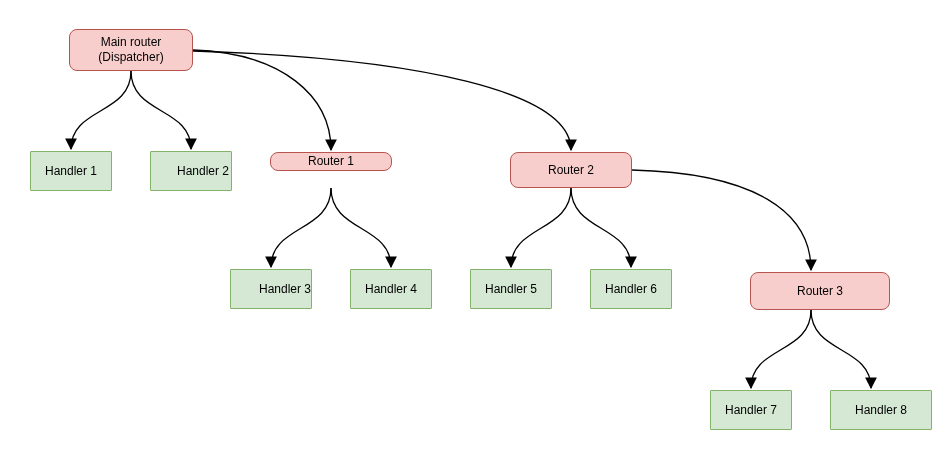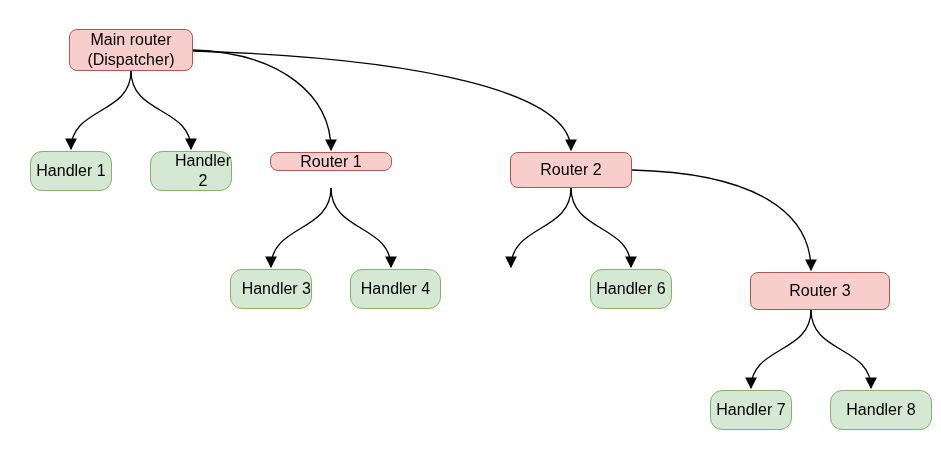--- a/index.html
+++ b/index.html
@@ -22,43 +22,43 @@
     width: 941px;
     height: 461px;
   }
   .node {
     position: absolute;
     box-sizing: border-box;
     display: flex;
     align-items: center;
     justify-content: center;
     text-align: center;
-    font-size: 16px;
+    font-size: 12px;
     line-height: 1.25;
     color: #000000;
     white-space: pre-line;
   }
   .node.router {
     background: #f8cecc;
     border: 1px solid #b85450;
     border-radius: 8px;
   }
   .node.handler {
     background: #d5e8d4;
     border: 1px solid #82b366;
-    border-radius: 12px;
+    border-radius: 1px;
   }
   
   .n-main     { left: 69px;  top: 29px;  width: 124px; height: 42px; }
   .n-h1       { left: 30px;  top: 151px; width: 82px;  height: 40px; }
   .n-h2       { left: 150px; top: 151px; width: 82px;  height: 40px; padding-left: 24px; }
   .n-r1       { left: 270px; top: 152px; width: 122px; height: 19px; }
   .n-r2       { left: 510px; top: 152px; width: 122px; height: 36px; }
   .n-h3       { left: 230px; top: 269px; width: 82px;  height: 40px; justify-content: flex-end; }
-  .n-h4       { left: 350px; top: 269px; width: 91px;  height: 40px; }
+  .n-h4       { left: 350px; top: 269px; width: 82px;  height: 40px; }
   .n-h5       { left: 470px; top: 269px; width: 82px;  height: 40px; }
   .n-h6       { left: 590px; top: 269px; width: 82px;  height: 40px; }
   .n-r3       { left: 750px; top: 272px; width: 140px; height: 38px; }
   .n-h7       { left: 710px; top: 390px; width: 82px;  height: 40px; }
   .n-h8       { left: 830px; top: 390px; width: 102px;  height: 40px; }
   .edge {
     fill: none;
     stroke: #000000;
     stroke-width: 1.3;
   }
@@ -102,20 +102,23 @@
   </div>
   <div class="node router n-r2">
     <span>Router 2</span>
   </div>
   <div class="node handler n-h3">
     <span>Handler 3</span>
   </div>
   <div class="node handler n-h4">
     <span>Handler 4</span>
   </div>
+  <div class="node handler n-h5">
+    <span>Handler 5</span>
+  </div>
   <div class="node handler n-h6">
     <span>Handler 6</span>
   </div>
   <div class="node router n-r3">
     <span>Router 3</span>
   </div>
   <div class="node handler n-h7">
     <span>Handler 7</span>
   </div>
   <div class="node handler n-h8">

